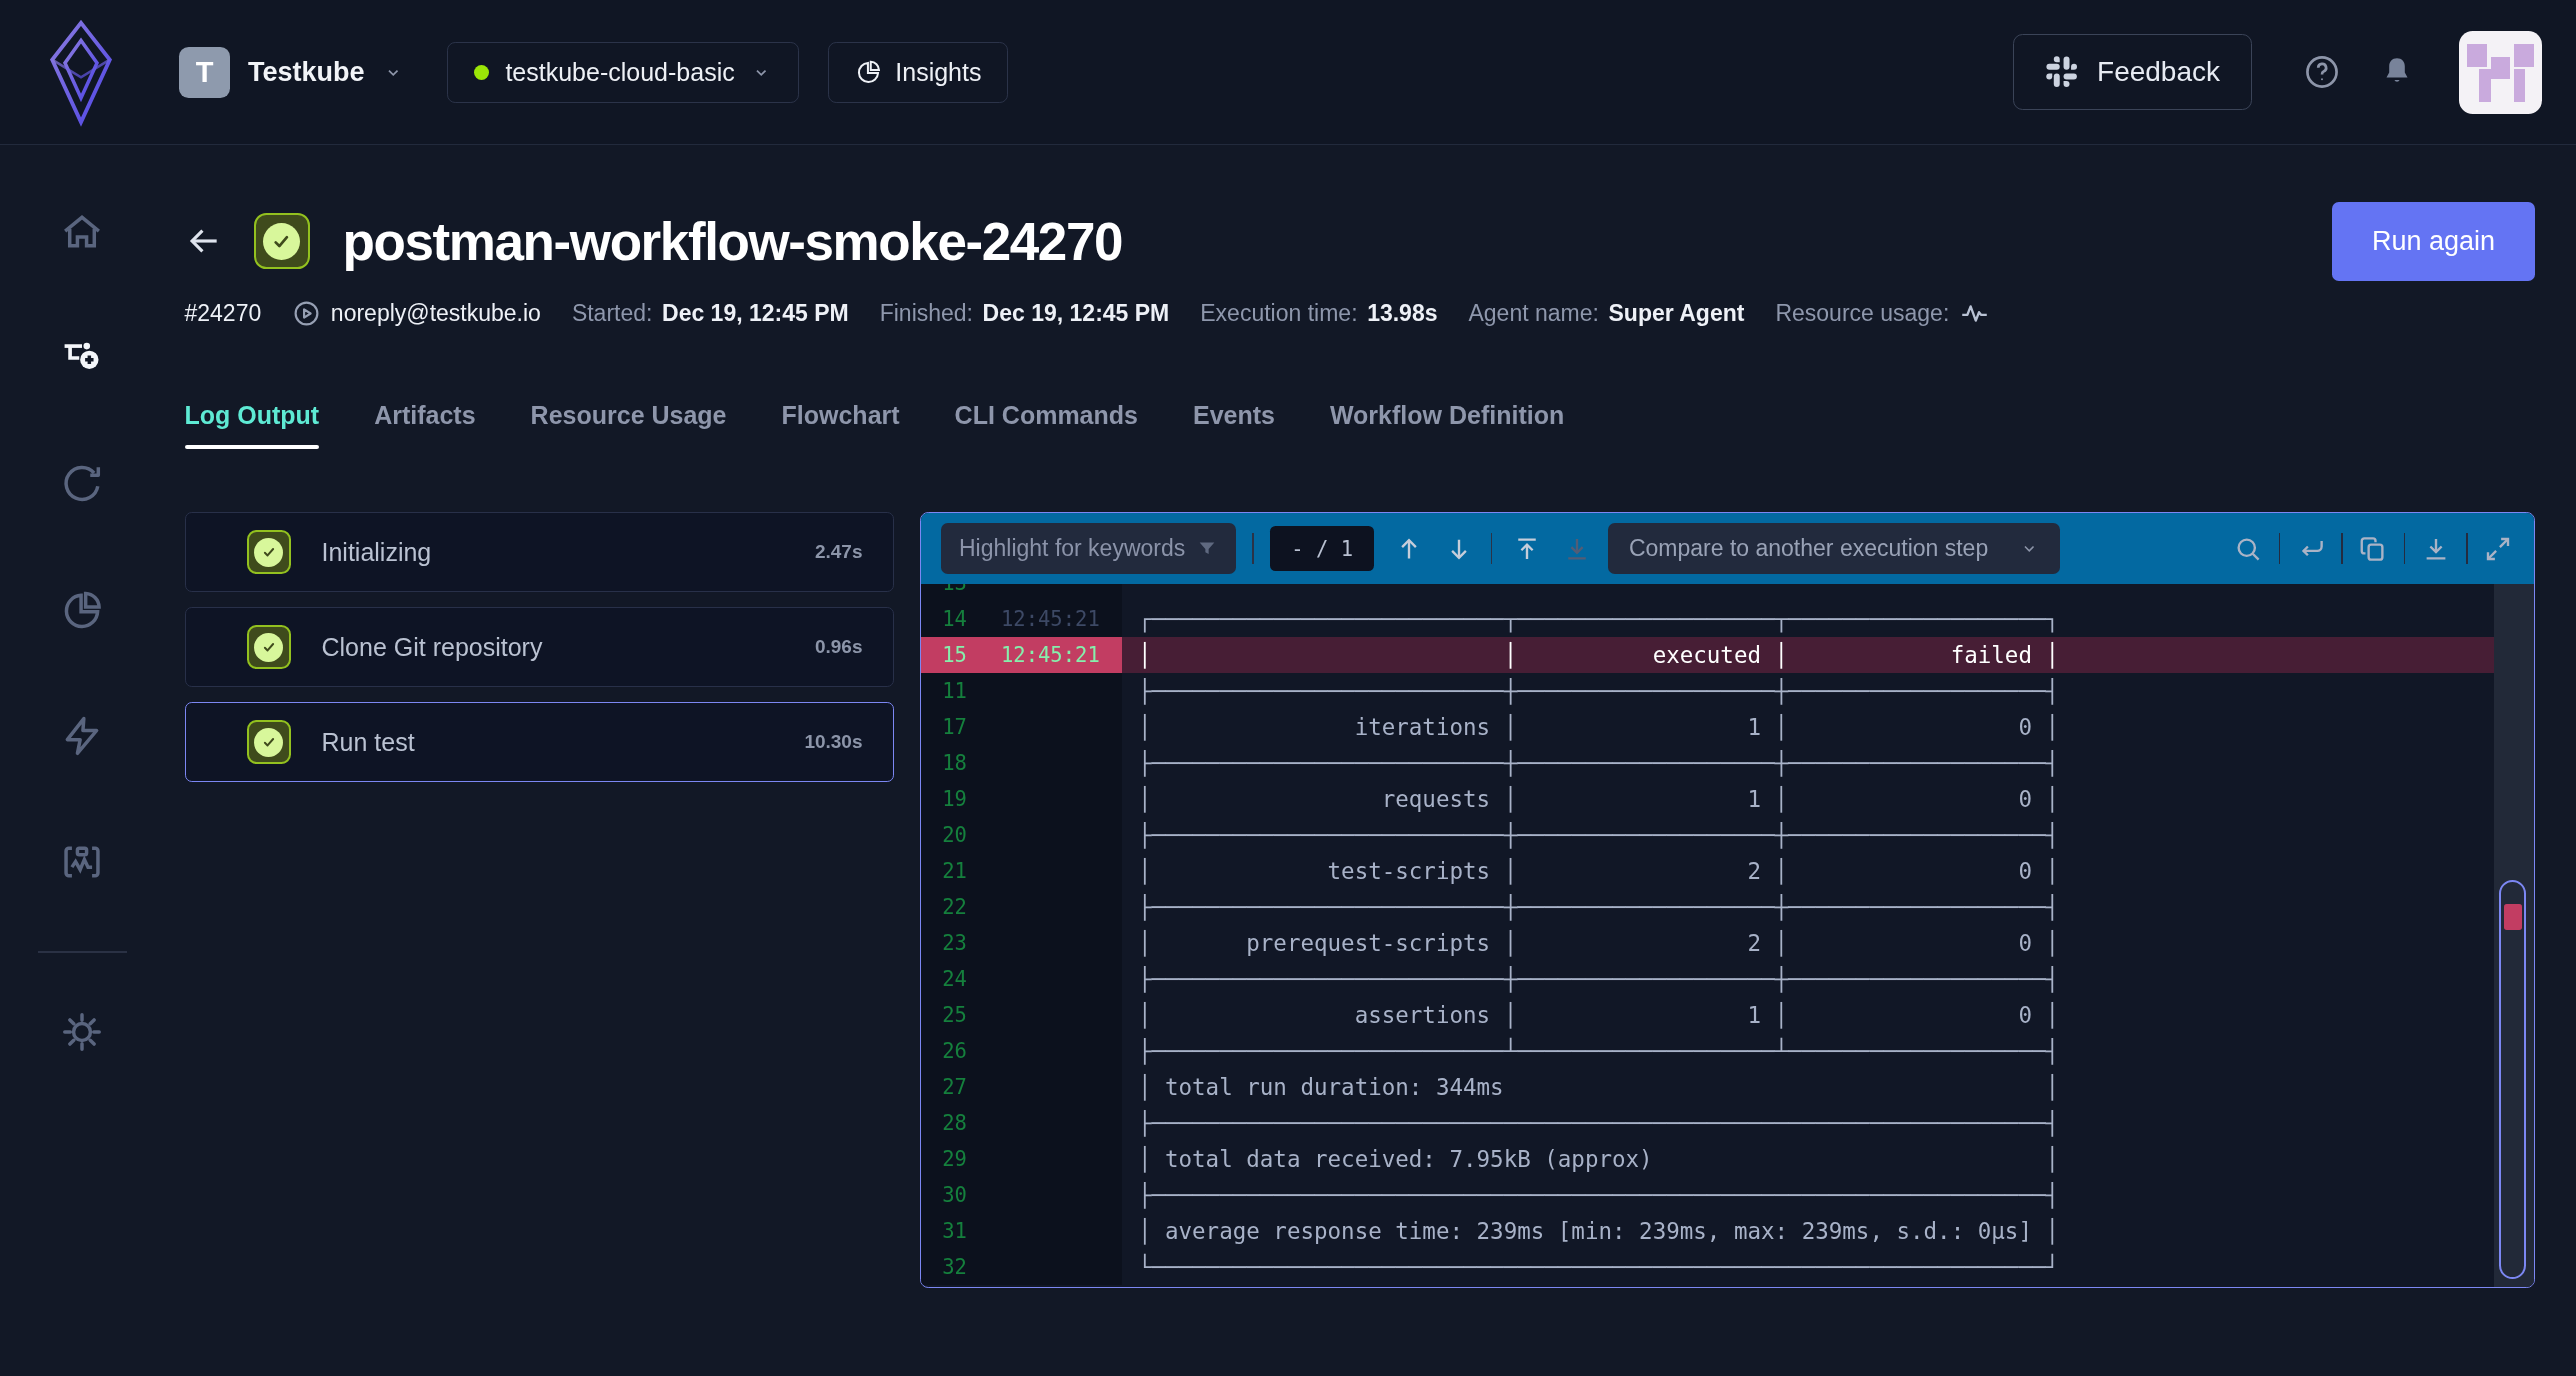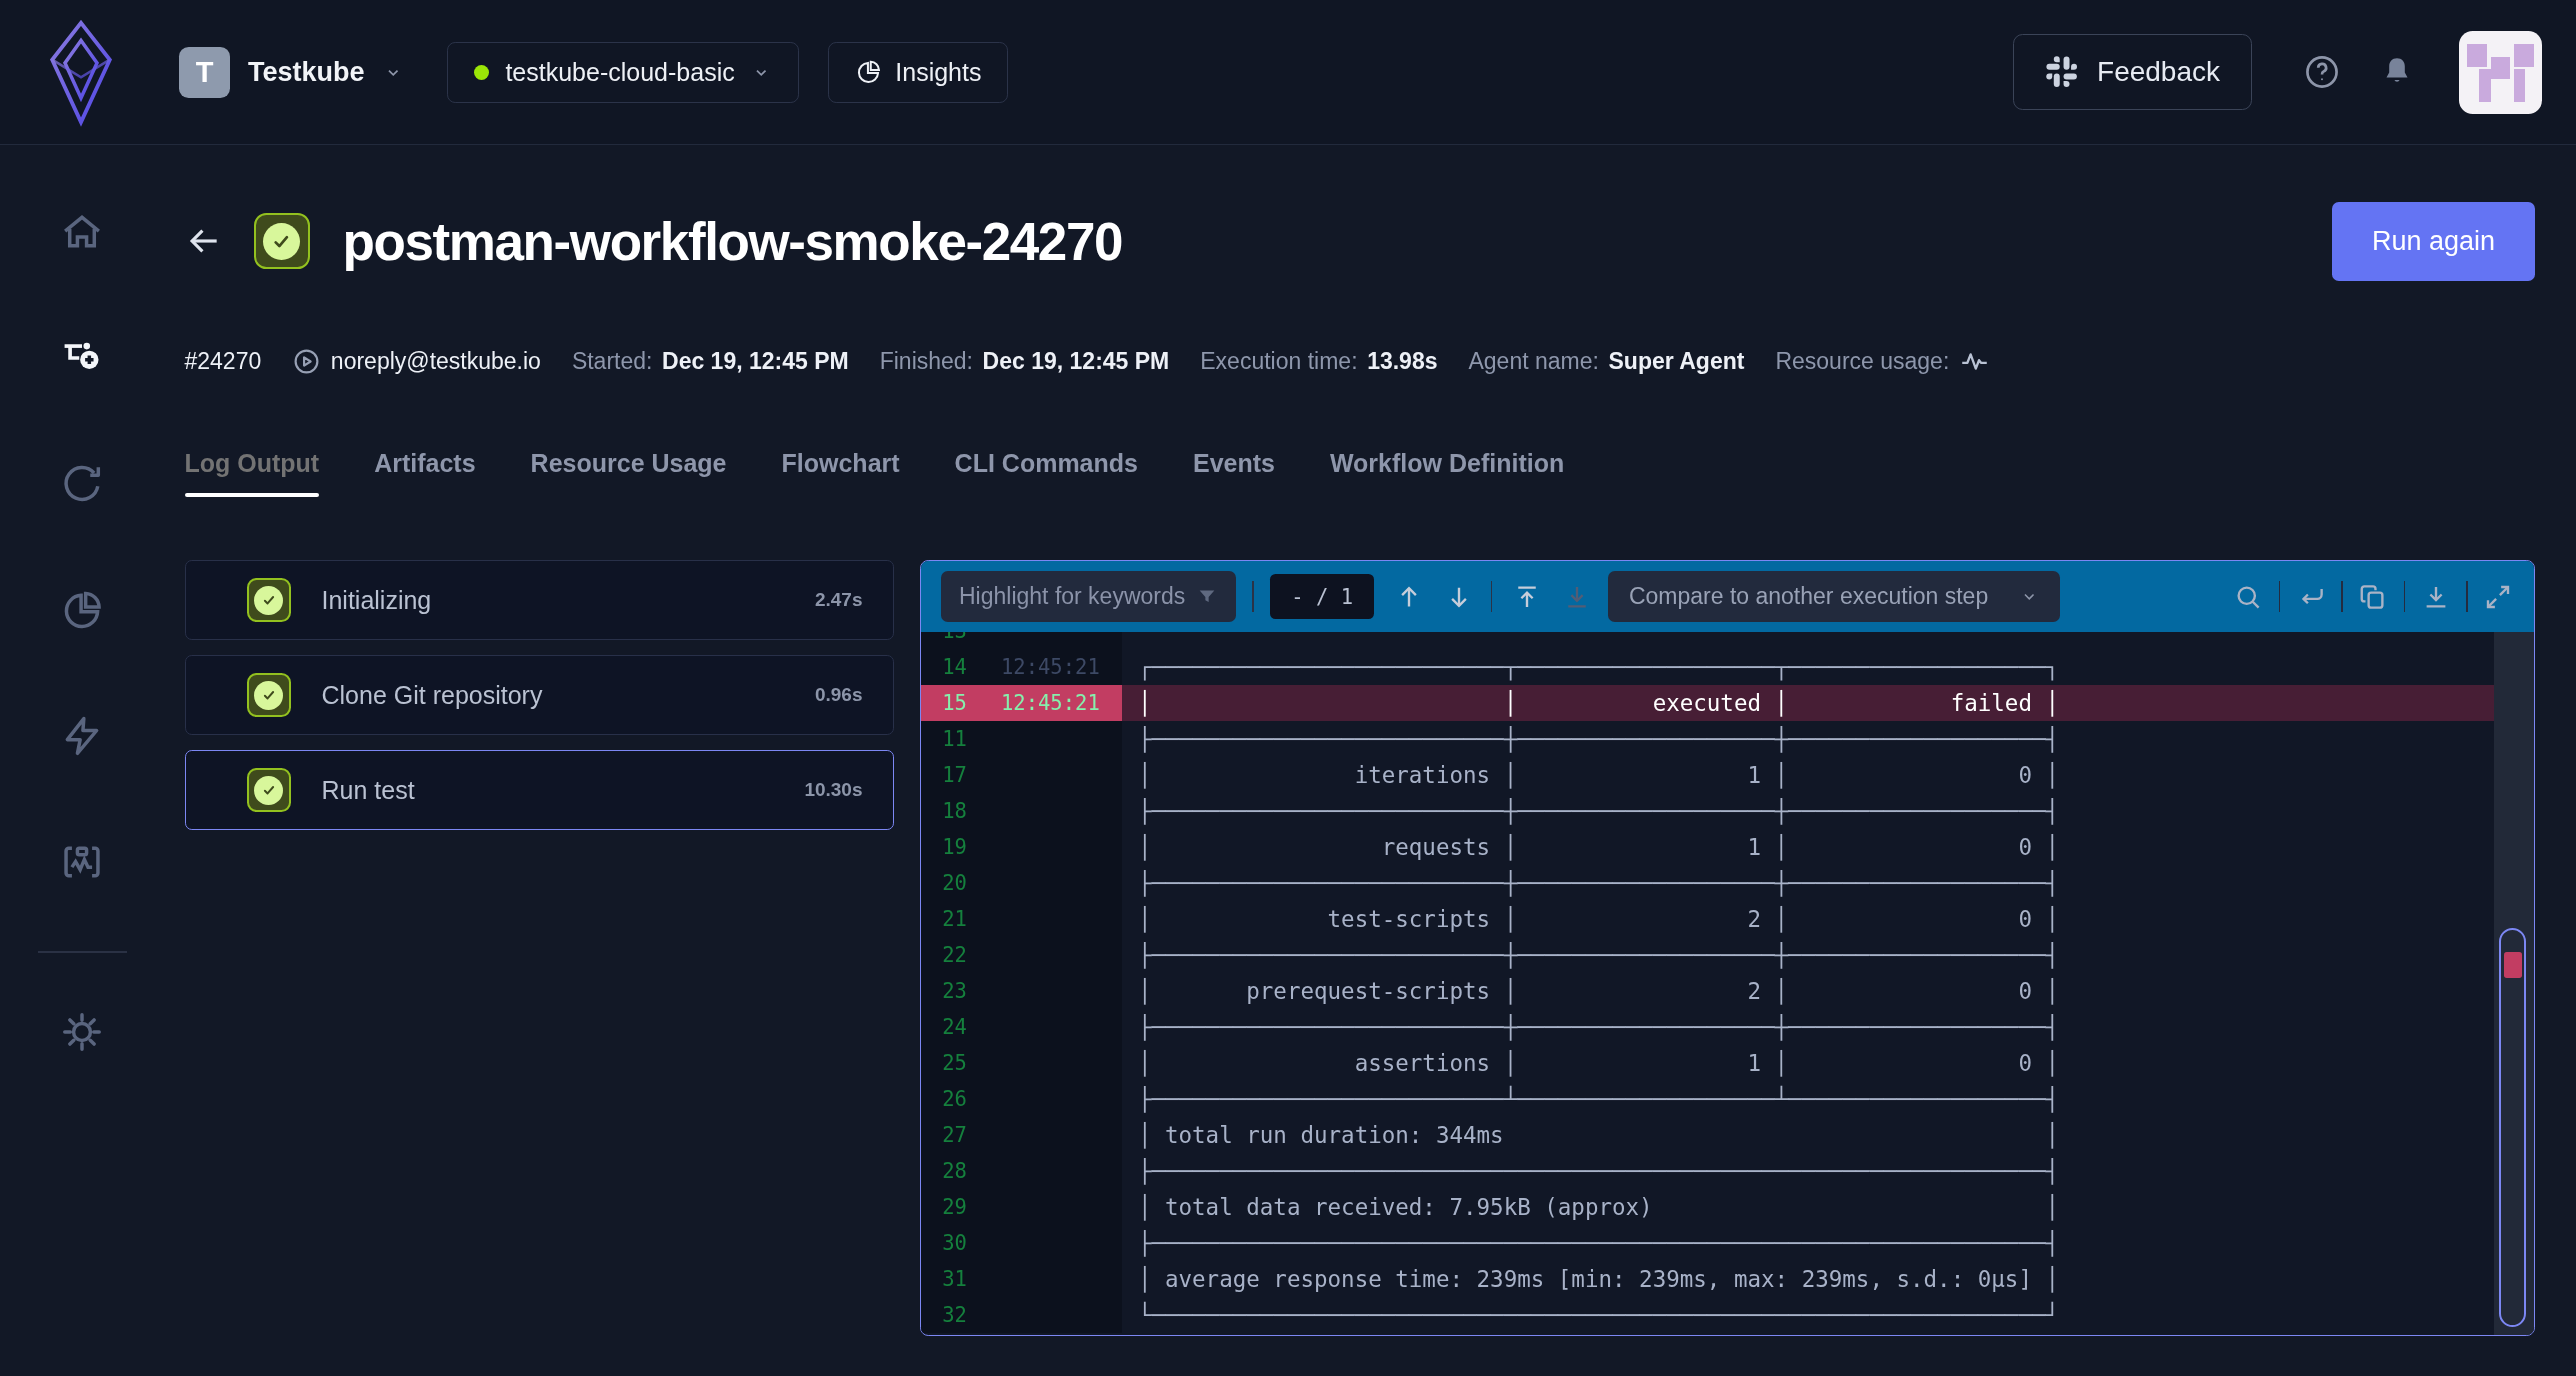--- a/index.html
+++ b/index.html
@@ -53,34 +53,34 @@
                   display:flex; align-items:center; justify-content:center; }
   .status-badge.lg { width:56px; height:56px; }
   .status-badge .disc { border-radius:50%; background:#d8f79b; display:flex; align-items:center; justify-content:center; }
   .status-badge.lg .disc { width:37px; height:37px; }
   .status-badge.lg .disc svg { width:24.6px; height:24.6px; }
   .page-title { margin-left:33px; font-size:53px; font-weight:700; letter-spacing:-1.4px; color:#ffffff; white-space:nowrap; }
   .run-again { margin-left:auto; height:79px; padding:0 40px; background:#6474f3; color:#fff;
                font-size:27px; border:none; border-radius:6.8px; cursor:pointer; font-family:inherit; }
 
   
-  .meta-row { margin-top:64px; display:flex; align-items:center; gap:31px; font-size:23px; }
+  .meta-row { margin-top:16px; display:flex; align-items:center; gap:31px; font-size:23px; }
   .meta-item { display:flex; align-items:center; gap:9.6px; white-space:nowrap; }
   .meta-label { color:#8e97ac; }
   .meta-value { color:#eef1f7; font-weight:600; }
   .meta-plain { color:#eef1f7; }
   .meta-icon { width:29px; height:29px; color:#97a0b4; }
   .activity-icon { width:31px; height:31px; color:#b9c2d4; }
 
   
   .tabs { margin-top:72px; display:flex; gap:55px; }
   .tab { background:none; border:none; cursor:pointer; font-family:inherit; padding:0; }
   .tab .tab-label { font-size:25px; font-weight:600; color:#8e96ab; }
   .tab::after { content:""; display:block; height:4.1px; border-radius:2px; margin-top:15px; background:transparent; }
-  .tab.active .tab-label { color:#737373; font-weight:700;margin-top:17px; }
+  .tab.active .tab-label { color:#5eead4; font-weight:700;margin-top:17px; }
   .tab.active::after { background:#ffffff; }
 
   
   .content { margin-top:63px; display:flex; gap:26px; align-items:flex-start; }
 
   .steps { width:709px; flex:0 0 709px; }
   .step-card { height:80px; margin-bottom:15px; display:flex; align-items:center; padding:0 30px;
                background:#0e1425; border:1.4px solid #283049; border-radius:6.8px; cursor:pointer; }
   .step-card.selected { border-color:#7c87f3; }
   .status-badge.sm { width:44px; height:44px; border-radius:9.6px; border-width:2px; }

